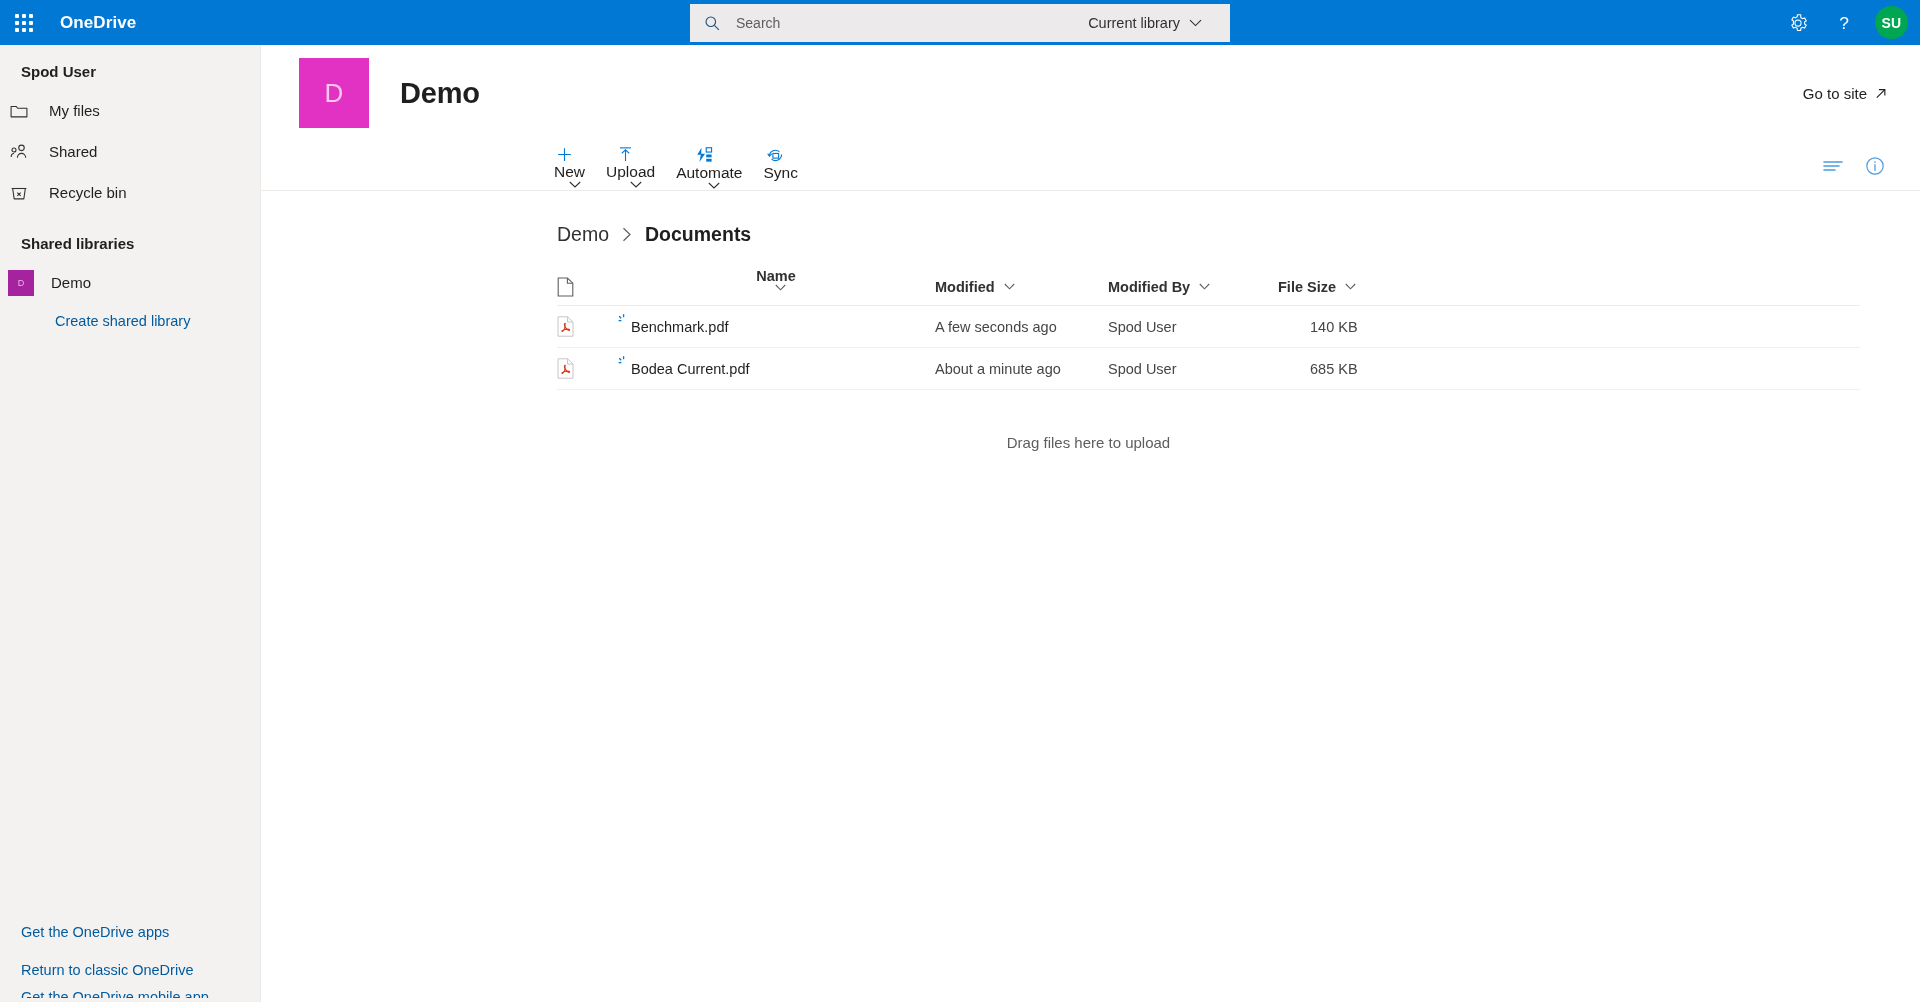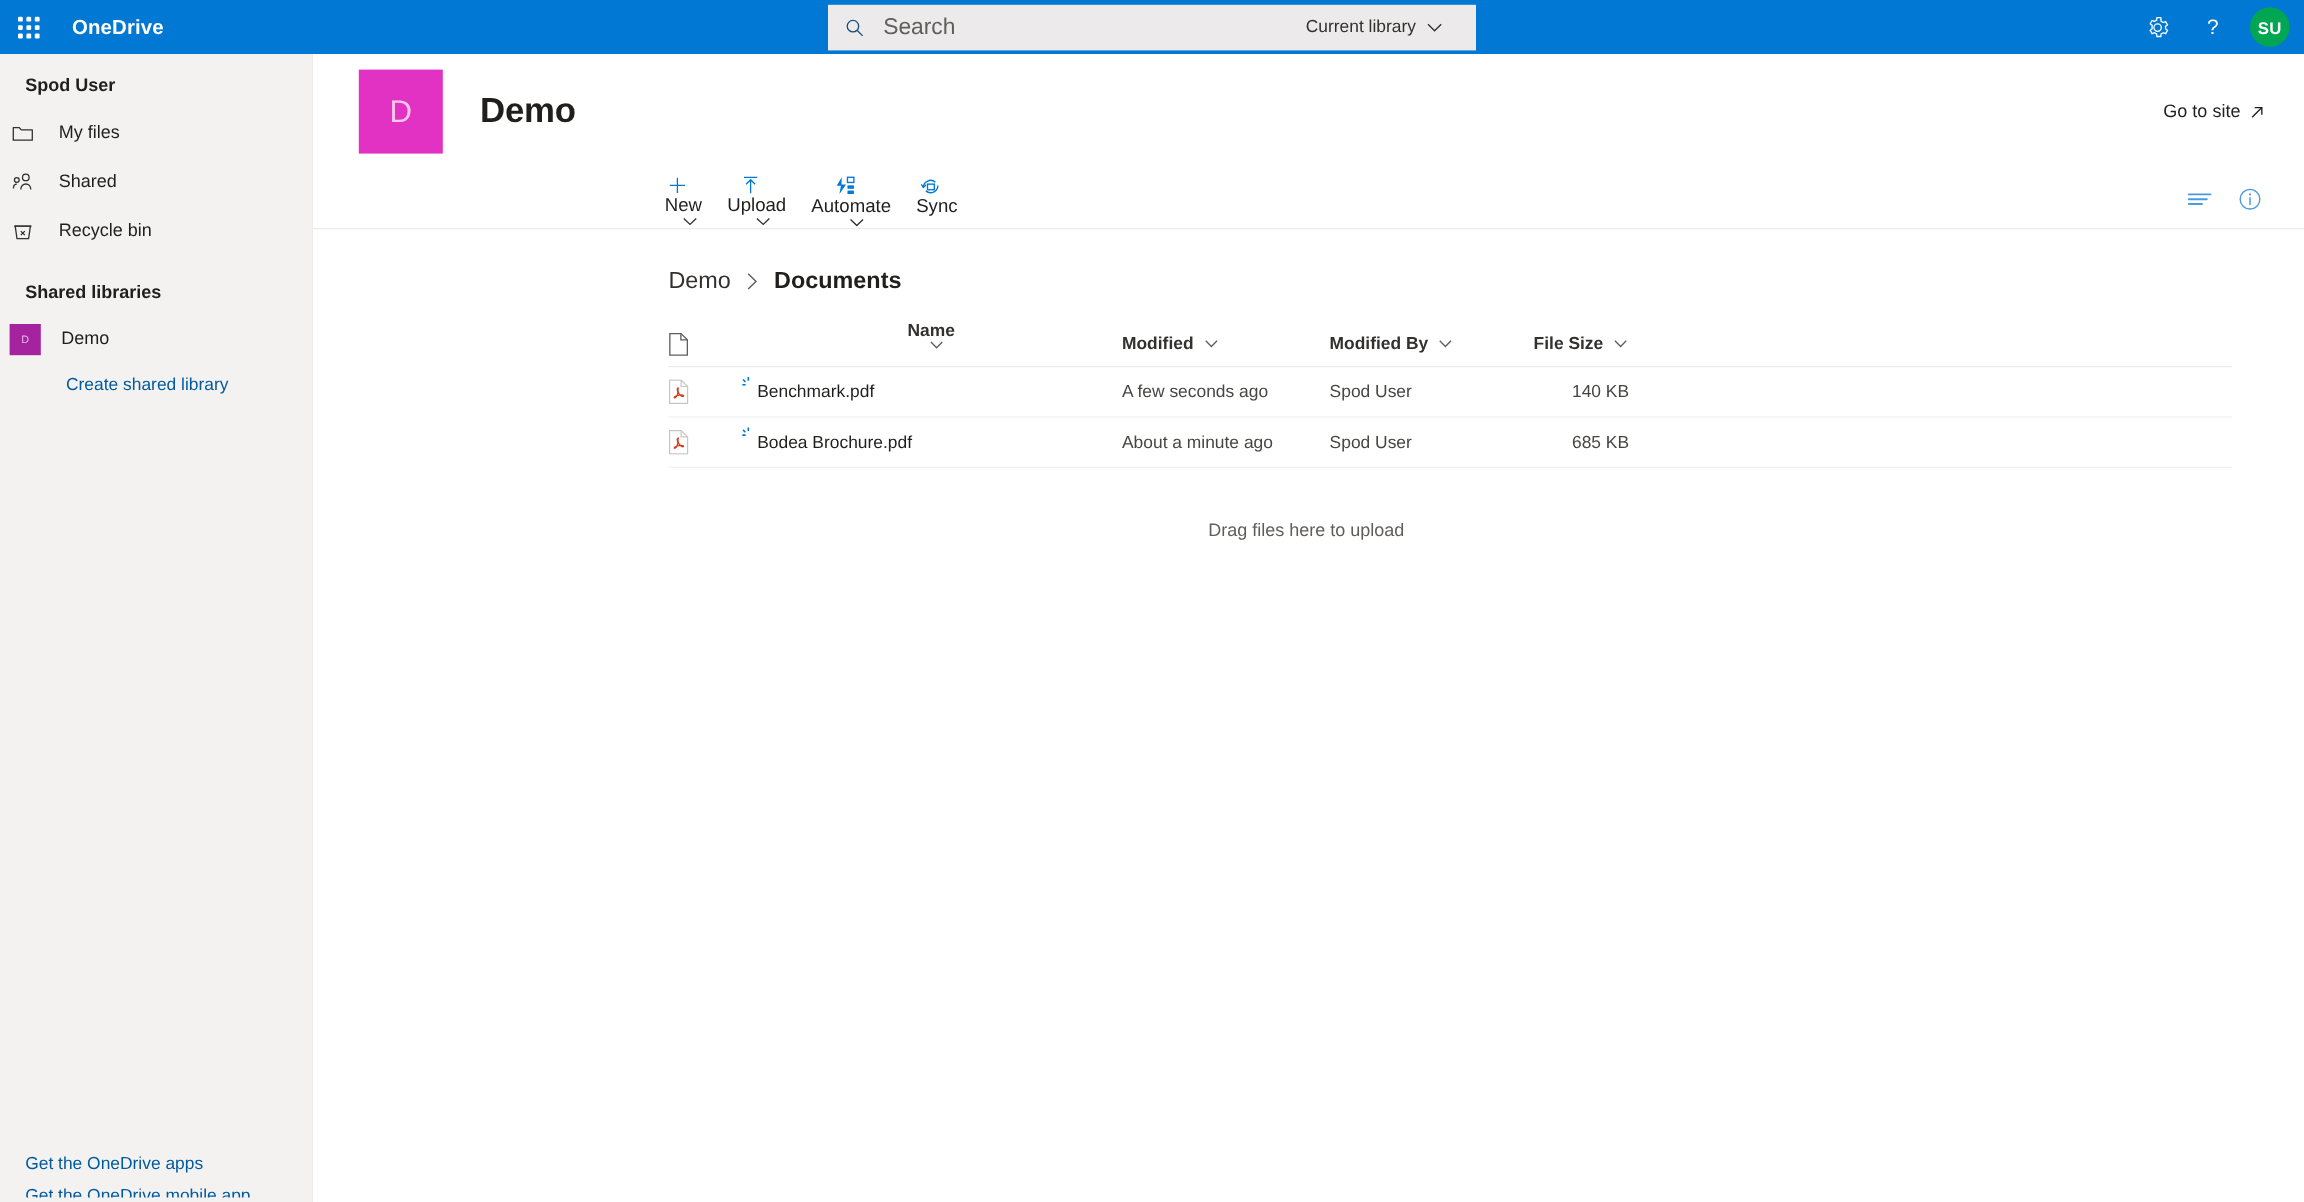--- a/index.html
+++ b/index.html
@@ -38,21 +38,21 @@
   .search-wrap {
     position: absolute; left: 690px; top: 4px;
     width: 540px; height: 38px;
     background: #eceaea;
     display: flex; align-items: center;
   }
   .search-icon { width: 44px; display: flex; justify-content: center; align-items: center; }
   .search-input {
     flex: 1; border: 0; background: transparent; outline: none;
     font-family: "Liberation Sans", sans-serif;
-    font-size: 19px; color: #323130; height: 100%;
+    font-size: 14px; color: #323130; height: 100%;
   }
   .search-input::placeholder { color: #605e5c; }
   .search-scope {
     display: flex; align-items: center; gap: 9px;
     padding: 0 28px 0 10px; font-size: 14.5px; color: #323130;
     height: 100%; cursor: pointer; white-space: nowrap;
   }
 
   .suite-right {
     position: absolute; right: 0; top: 0; height: 45px;
@@ -280,20 +280,21 @@
 
   <div class="side-item">
     <span class="lib-tile">D</span>
     <span>Demo</span>
   </div>
 
   <div class="side-link">Create shared library</div>
 
   <div class="side-bottom">
     <div class="foot-link">Get the OneDrive apps</div>
+    <div class="foot-link">Return to classic OneDrive</div>
     <div class="foot-link clipped">Get the OneDrive mobile app</div>
   </div>
 </div>
 
 <div class="main">
 
   <div class="site-header">
     <div class="site-tile">D</div>
     <div class="site-title">Demo</div>
     <div class="goto-site">
@@ -464,21 +465,21 @@
         </svg>
       </div>
       <div class="cell-name">
         <span class="new-badge">
           <svg width="13" height="14" viewBox="0 0 13 14">
             <path d="M6.6 1.2 L6.6 4.2" stroke="#0078d4" stroke-width="1.3" fill="none"></path>
             <path d="M2.2 3.2 L4.2 5.2" stroke="#0078d4" stroke-width="1.3" fill="none"></path>
             <path d="M1.6 7.6 L4.4 7.6" stroke="#0078d4" stroke-width="1.3" fill="none"></path>
           </svg>
         </span>
-        <span class="fname">Bodea Brochure.pdf</span>
+        <span class="fname">Bodea Current.pdf</span>
       </div>
       <div class="cell-mod">About a minute ago</div>
       <div class="cell-modby">Spod User</div>
       <div class="cell-size">685 KB</div>
     </div>
 
     <div class="drag-hint">Drag files here to upload</div>
   </div>
 
 </div>

